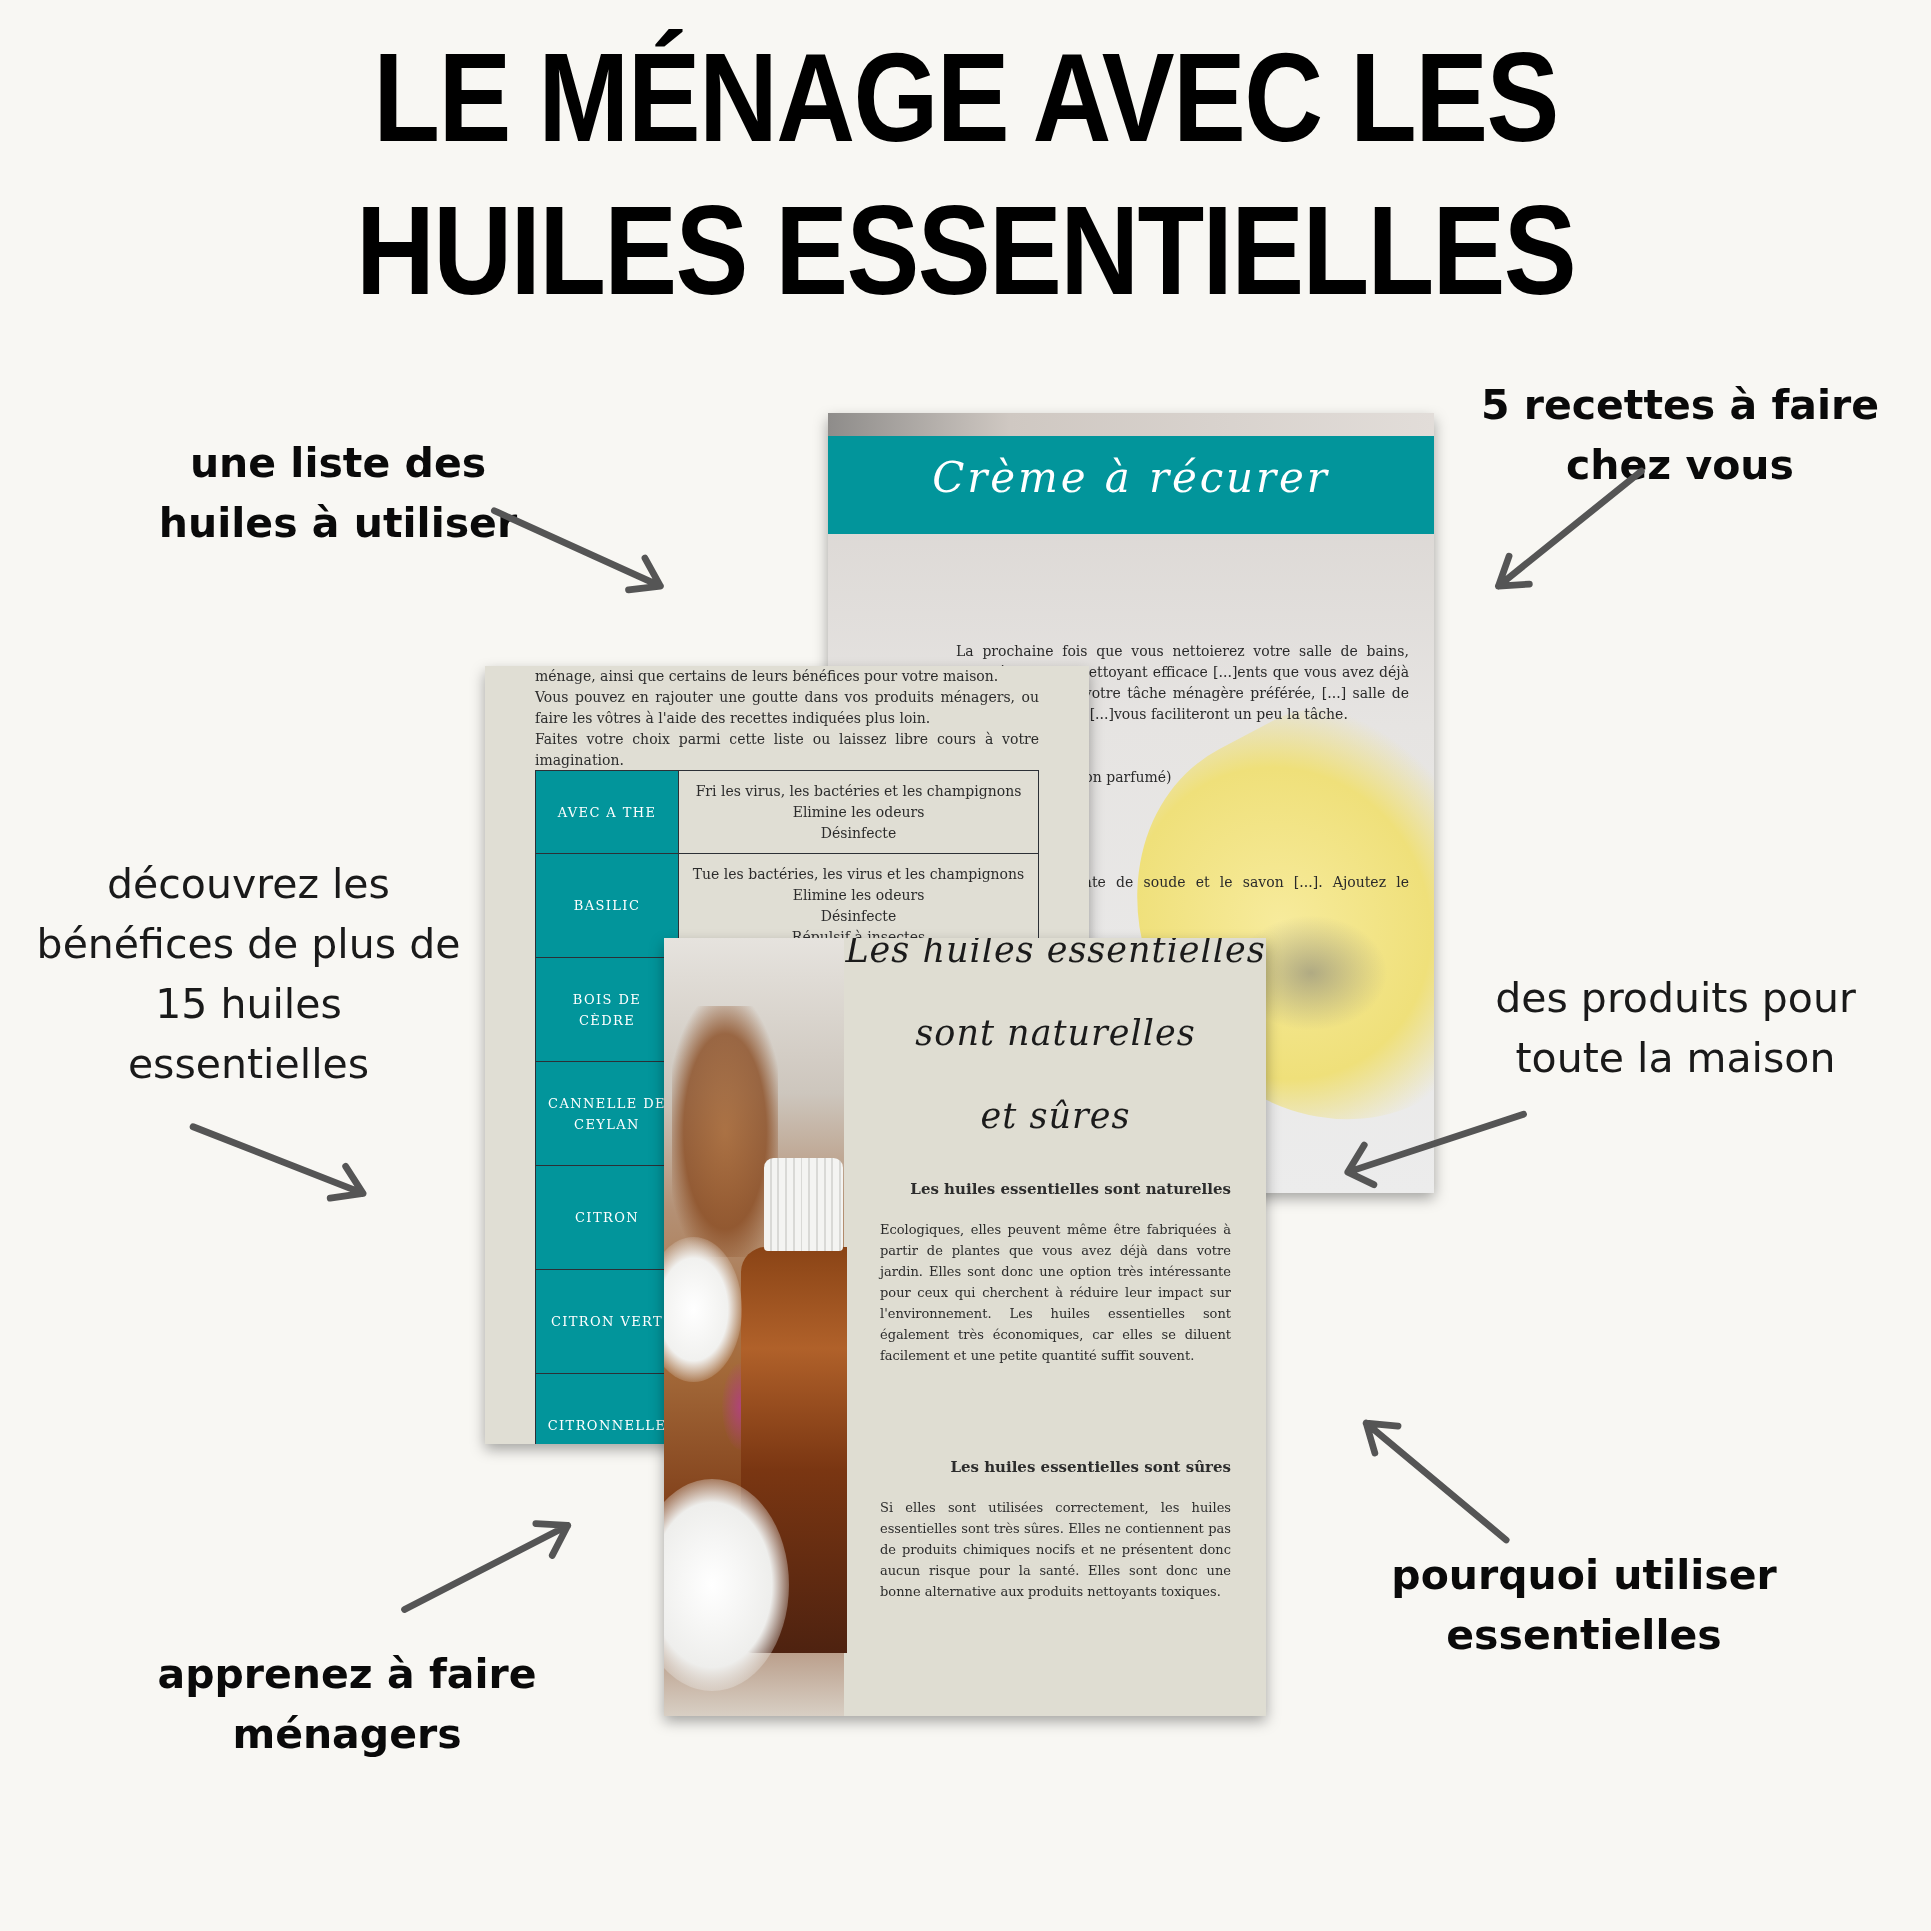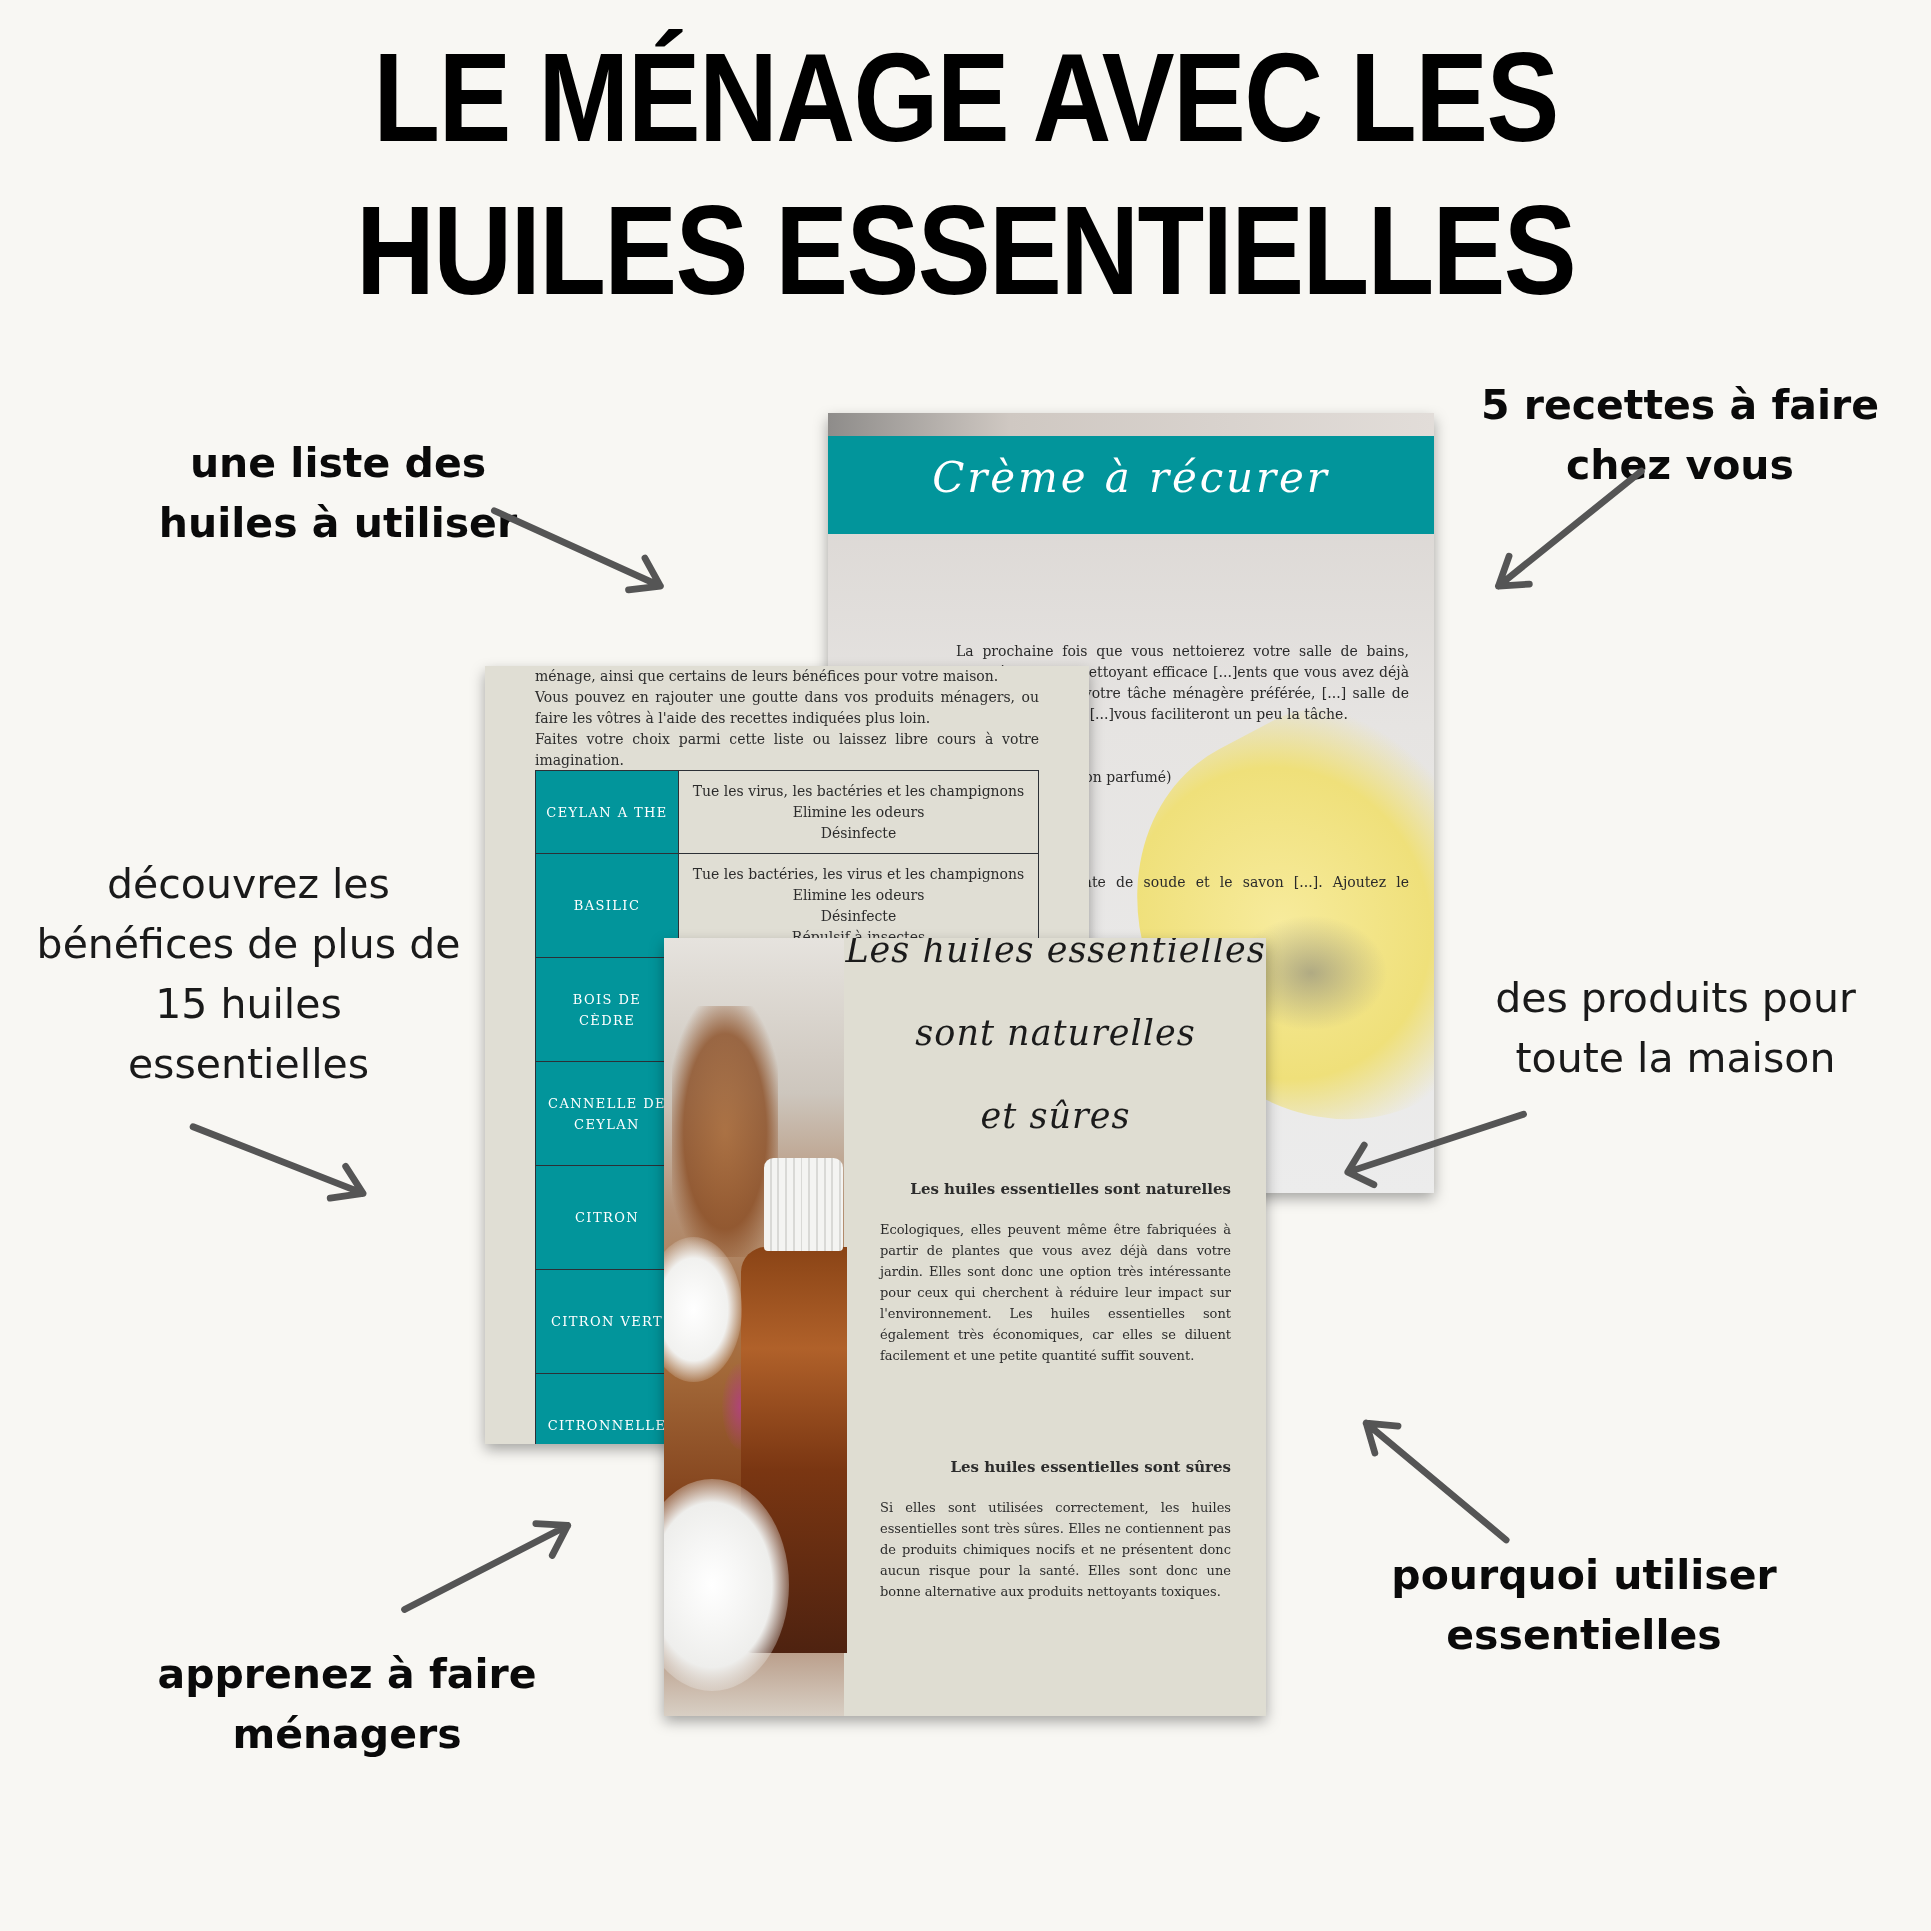--- a/index.html
+++ b/index.html
@@ -110,23 +110,23 @@
 
 <div class="page page-list">
   <div class="intro">
     <div>ménage, ainsi que certains de leurs bénéfices pour votre maison.</div>
     <div>Vous pouvez en rajouter une goutte dans vos produits ménagers, ou faire les vôtres à l'aide des recettes indiquées plus loin.</div>
     <div>Faites votre choix parmi cette liste ou laissez libre cours à votre imagination.</div>
   </div>
   <table>
     <tbody>
         <tr class="first">
-      <td class="name">CEYLAN A THE</td>
+      <td class="name">AVEC A THE</td>
       <td class="desc">
-        <div>Tue les virus, les bactéries et les champignons</div>
+        <div>Fri les virus, les bactéries et les champignons</div>
         <div>Elimine les odeurs</div>
         <div>Désinfecte</div>
       </td>
     </tr>
     <tr>
       <td class="name">BASILIC</td>
       <td class="desc">
         <div>Tue les bactéries, les virus et les champignons</div>
         <div>Elimine les odeurs</div>
         <div>Désinfecte</div>

